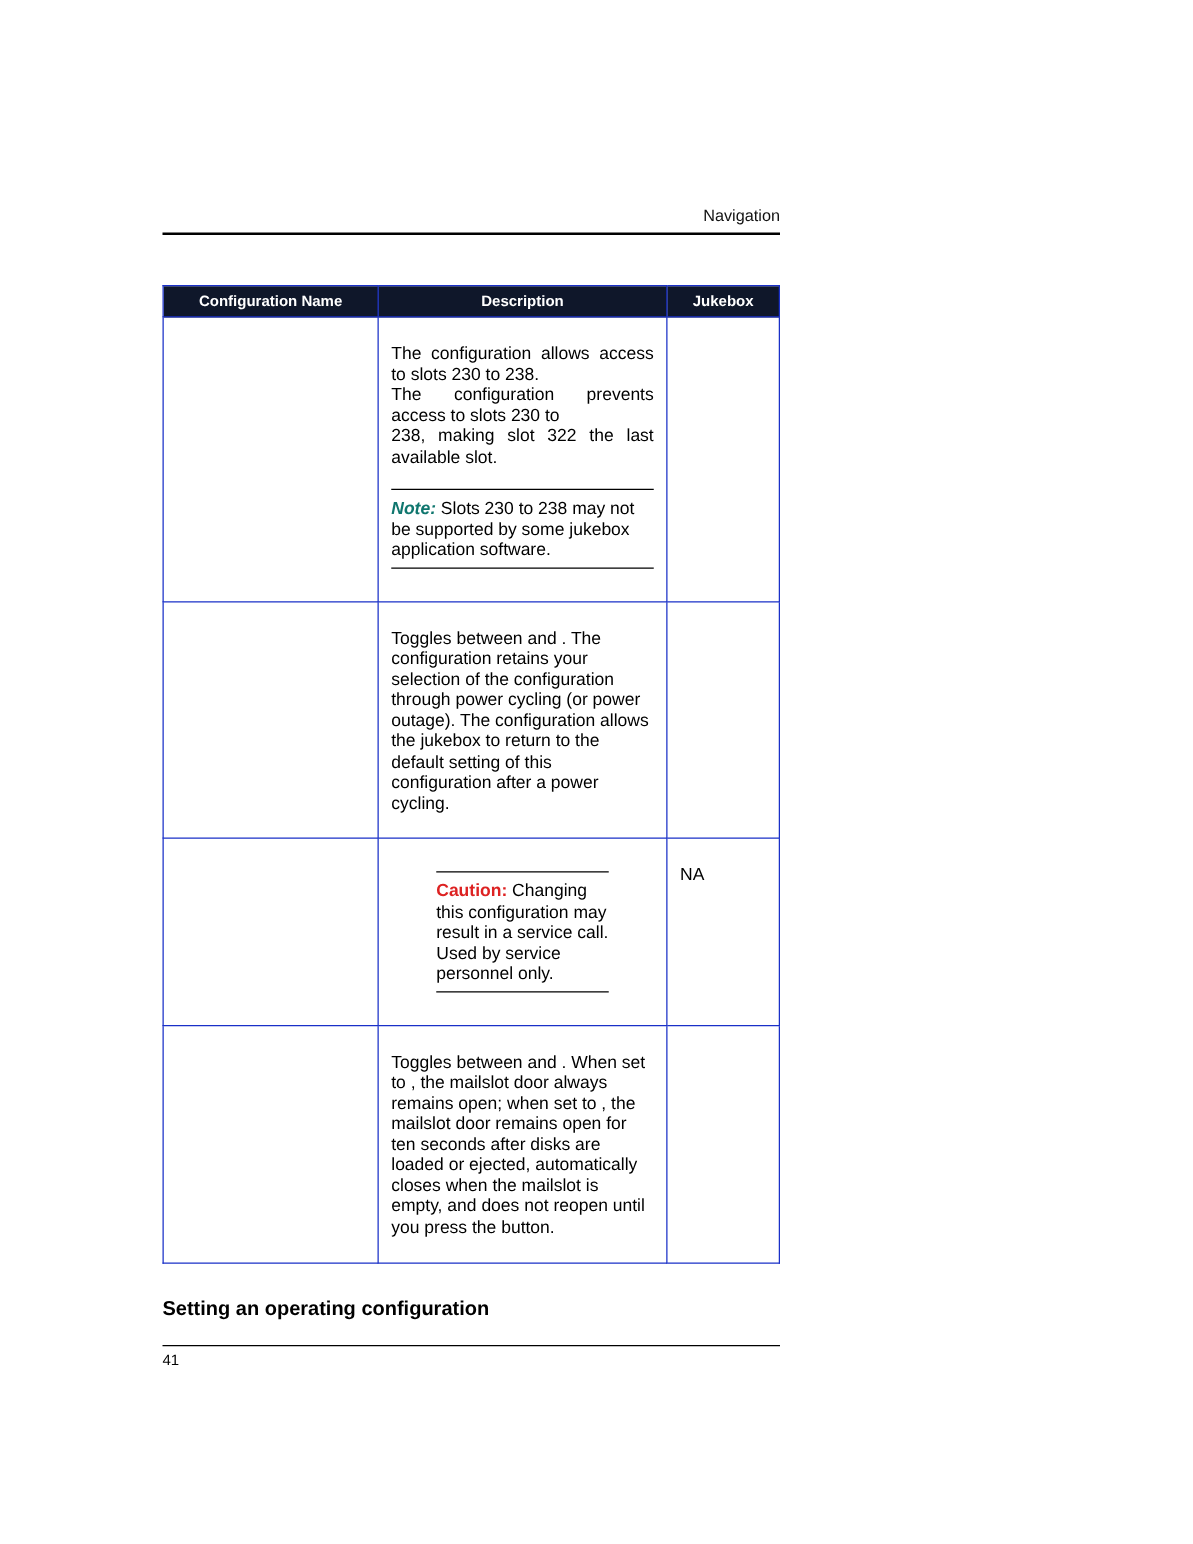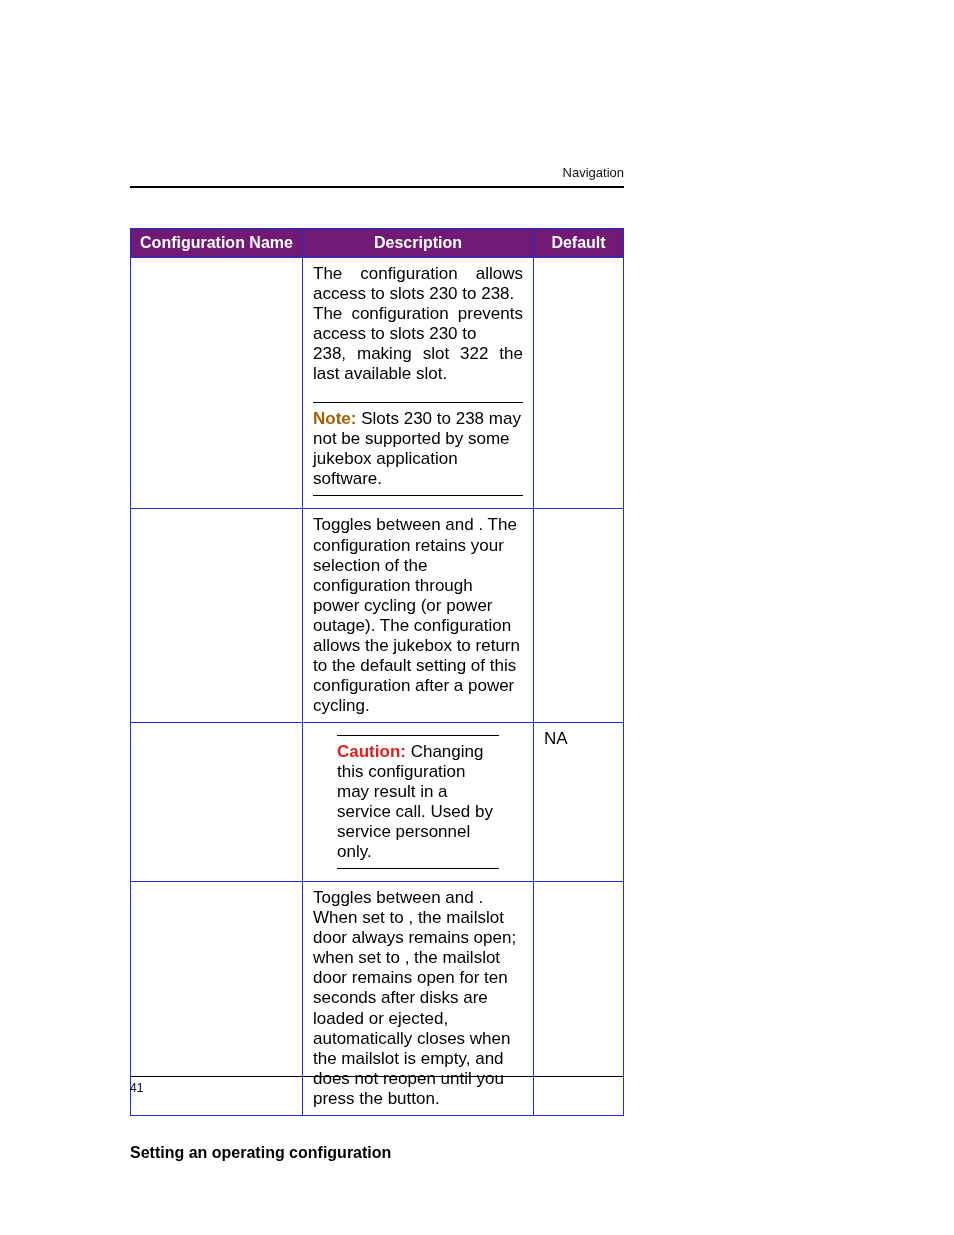--- a/index.html
+++ b/index.html
@@ -23,40 +23,40 @@
   }
   table.cfg {
     border-collapse: collapse;
     width: 100%;
     table-layout: fixed;
   }
   table.cfg col.c1 { width: 172px; }
   table.cfg col.c2 { width: auto; }
   table.cfg col.c3 { width: 90px; }
   table.cfg th {
-    background: #701a75;
+    background: #0f172a;
     color: #fff;
     font-weight: bold;
-    font-size: 16px;
+    font-size: 12px;
     padding: 5px 8px;
     border: 1px solid #1a30c8;
     text-align: center;
   }
   table.cfg td {
     border: 1px solid #1a30c8;
-    font-size: 17px;
+    font-size: 14px;
     line-height: 1.18;
-    padding: 6px 10px;
+    padding: 20px 10px;
     vertical-align: top;
     text-align: left;
   }
   .note-box { margin: 18px 0 4px 0; }
   .note-box .nrule { height: 1px; background: #000; margin: 6px 0; }
-  .note-label { color: #a16207; font-weight: bold; }
-  .caution-box { margin: 6px 24px; }
+  .note-label { color: #0f766e; font-weight: bold; font-style: italic; }
+  .caution-box { margin: 6px 36px; }
   .caution-box .crule { height: 1px; background: #000; margin: 6px 0; }
   .caution-label { color: #d22; font-weight: bold; }
   h2.section {
     font-size: 16px;
     font-weight: bold;
     margin-top: 28px;
   }
   .footer {
     position: absolute;
     left: 130px;
@@ -78,21 +78,21 @@
   <table class="cfg">
     <colgroup>
         <col class="c1">
         <col class="c2">
         <col class="c3">
       </colgroup>
     <thead>
       <tr>
         <th>Configuration Name</th>
         <th>Description</th>
-        <th>Default</th>
+        <th>Jukebox</th>
       </tr>
     </thead>
     <tbody>
 
       <tr>
         <td></td>
         <td>
           <div class="just">
             <span>The </span><span> configuration allows access to slots 230 to 238.</span><br>
             <span>The </span><span> configuration prevents access to slots 230 to</span><br>

